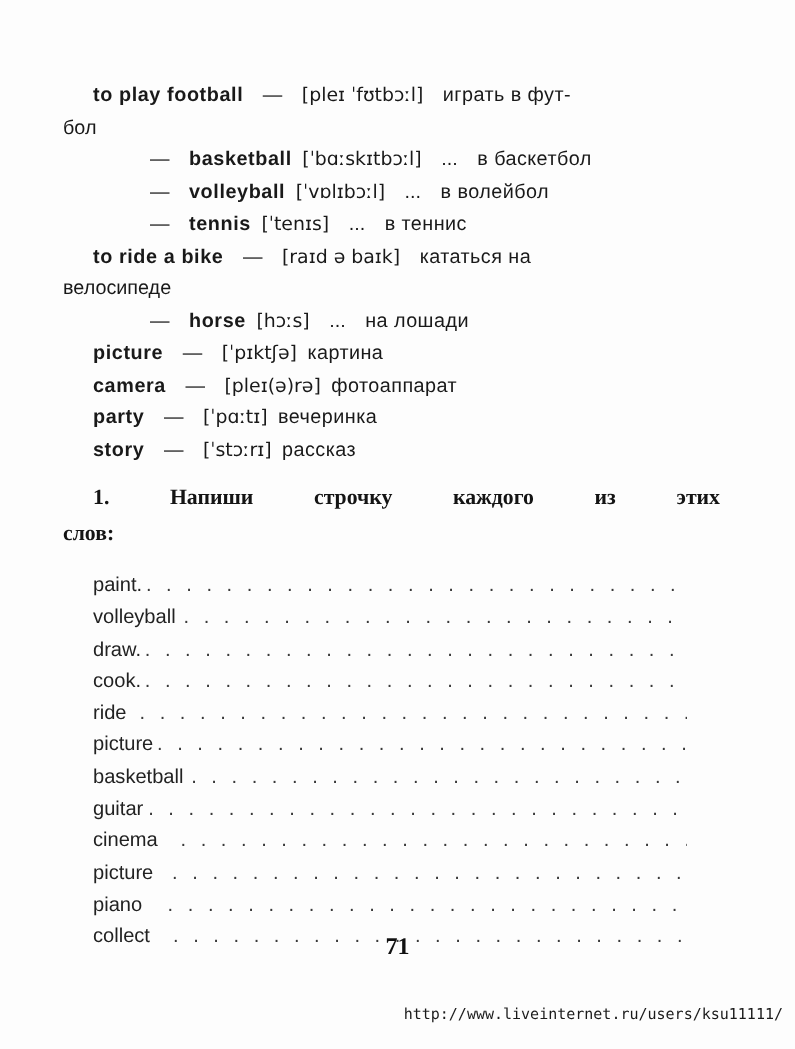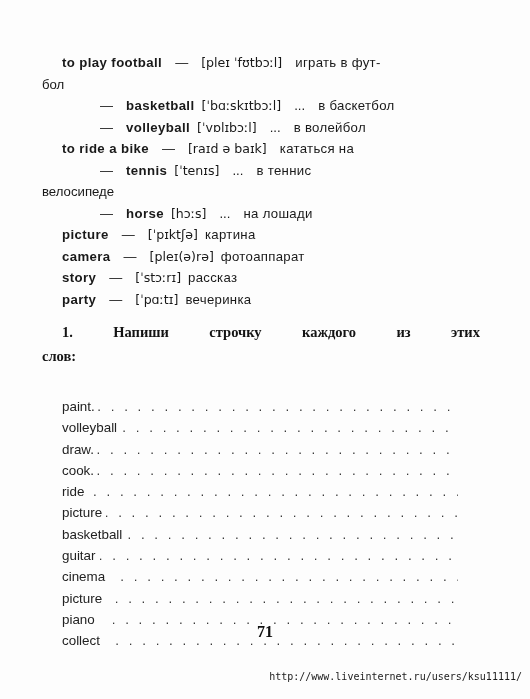--- a/index.html
+++ b/index.html
@@ -51,21 +51,21 @@
     display:flex;
     padding-left:20px;
     justify-content:space-between;
     line-height:24px;
   }
   .task-l2{ line-height:24px; }
 
   
   .wordlist{
     position:absolute;
-    left:62px; top:399px; width:396px;
+    left:62px; top:382px; width:396px;
   }
   .wl-row{
     display:flex;
     align-items:baseline;
     height:21.3px;
     font-size:13.4px;
     color:#222;
     overflow:hidden;
   }
   .wl-word{ white-space:nowrap; }
@@ -117,47 +117,47 @@
     <div class="v-line cont"><span>бол</span></div>
 
     <div class="v-line indent-dash">
       <span class="em-dash">—</span><span class="sp-l"></span><span class="hw">basketball</span><span class="sp"></span><span class="ipa">[ˈbɑːskɪtbɔːl]</span><span class="sp-l"></span><span>...</span><span class="sp-l"></span><span class="gloss">в баскетбол</span>
     </div>
 
     <div class="v-line indent-dash">
       <span class="em-dash">—</span><span class="sp-l"></span><span class="hw">volleyball</span><span class="sp"></span><span class="ipa">[ˈvɒlɪbɔːl]</span><span class="sp-l"></span><span>...</span><span class="sp-l"></span><span class="gloss">в волейбол</span>
     </div>
 
+    <div class="v-line indent-dash">
+      <span class="em-dash">—</span><span class="sp-l"></span><span class="hw">tennis</span><span class="sp"></span><span class="ipa">[ˈtenɪs]</span><span class="sp-l"></span><span>...</span><span class="sp-l"></span><span class="gloss">в теннис</span>
+    </div>
+
     <div class="v-line indent-hang">
       <span class="hw">to ride a bike</span><span class="sp-l"></span><span class="em-dash">—</span><span class="sp-l"></span><span class="ipa">[raɪd ə baɪk]</span><span class="sp-l"></span><span class="gloss">кататься на</span>
     </div>
-
-    <div class="v-line indent-dash">
-      <span class="em-dash">—</span><span class="sp-l"></span><span class="hw">tennis</span><span class="sp"></span><span class="ipa">[ˈtenɪs]</span><span class="sp-l"></span><span>...</span><span class="sp-l"></span><span class="gloss">в теннис</span>
-    </div>
     <div class="v-line cont"><span>велосипеде</span></div>
 
     <div class="v-line indent-dash">
       <span class="em-dash">—</span><span class="sp-l"></span><span class="hw">horse</span><span class="sp"></span><span class="ipa">[hɔːs]</span><span class="sp-l"></span><span>...</span><span class="sp-l"></span><span class="gloss">на лошади</span>
     </div>
 
     <div class="v-line indent-hang">
       <span class="hw">picture</span><span class="sp-l"></span><span class="em-dash">—</span><span class="sp-l"></span><span class="ipa">[ˈpɪktʃə]</span><span class="sp"></span><span class="gloss">картина</span>
     </div>
 
     <div class="v-line indent-hang">
       <span class="hw">camera</span><span class="sp-l"></span><span class="em-dash">—</span><span class="sp-l"></span><span class="ipa">[pleɪ(ə)rə]</span><span class="sp"></span><span class="gloss">фотоаппарат</span>
     </div>
 
     <div class="v-line indent-hang">
+      <span class="hw">party</span><span class="sp-l"></span><span class="em-dash">—</span><span class="sp-l"></span><span class="ipa">[ˈpɑːtɪ]</span><span class="sp"></span><span class="gloss">вечеринка</span>
+    </div>
+
+    <div class="v-line indent-hang">
       <span class="hw">story</span><span class="sp-l"></span><span class="em-dash">—</span><span class="sp-l"></span><span class="ipa">[ˈstɔːrɪ]</span><span class="sp"></span><span class="gloss">рассказ</span>
-    </div>
-
-    <div class="v-line indent-hang">
-      <span class="hw">party</span><span class="sp-l"></span><span class="em-dash">—</span><span class="sp-l"></span><span class="ipa">[ˈpɑːtɪ]</span><span class="sp"></span><span class="gloss">вечеринка</span>
     </div>
 
   </div>
 
   <div class="task">
     <div class="task-l1">
       <span>1.</span>
       <span>Напиши</span>
       <span>строчку</span>
       <span>каждого</span>

